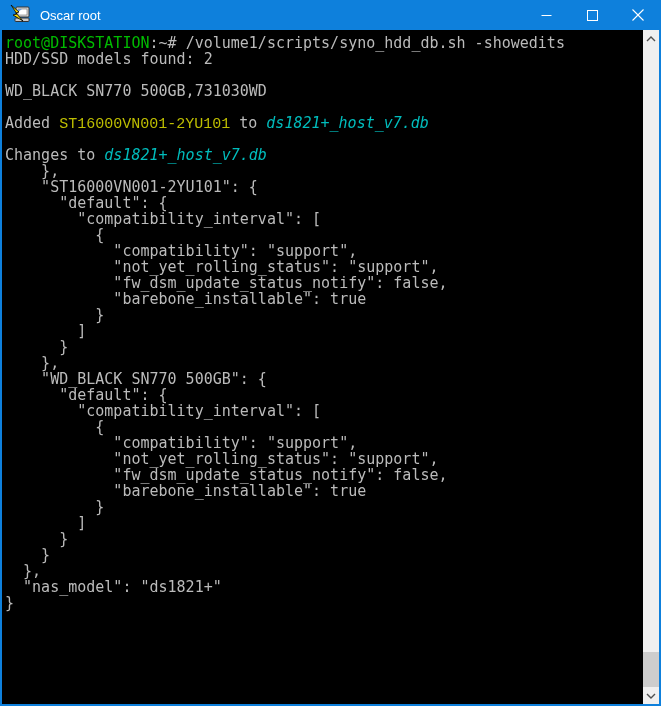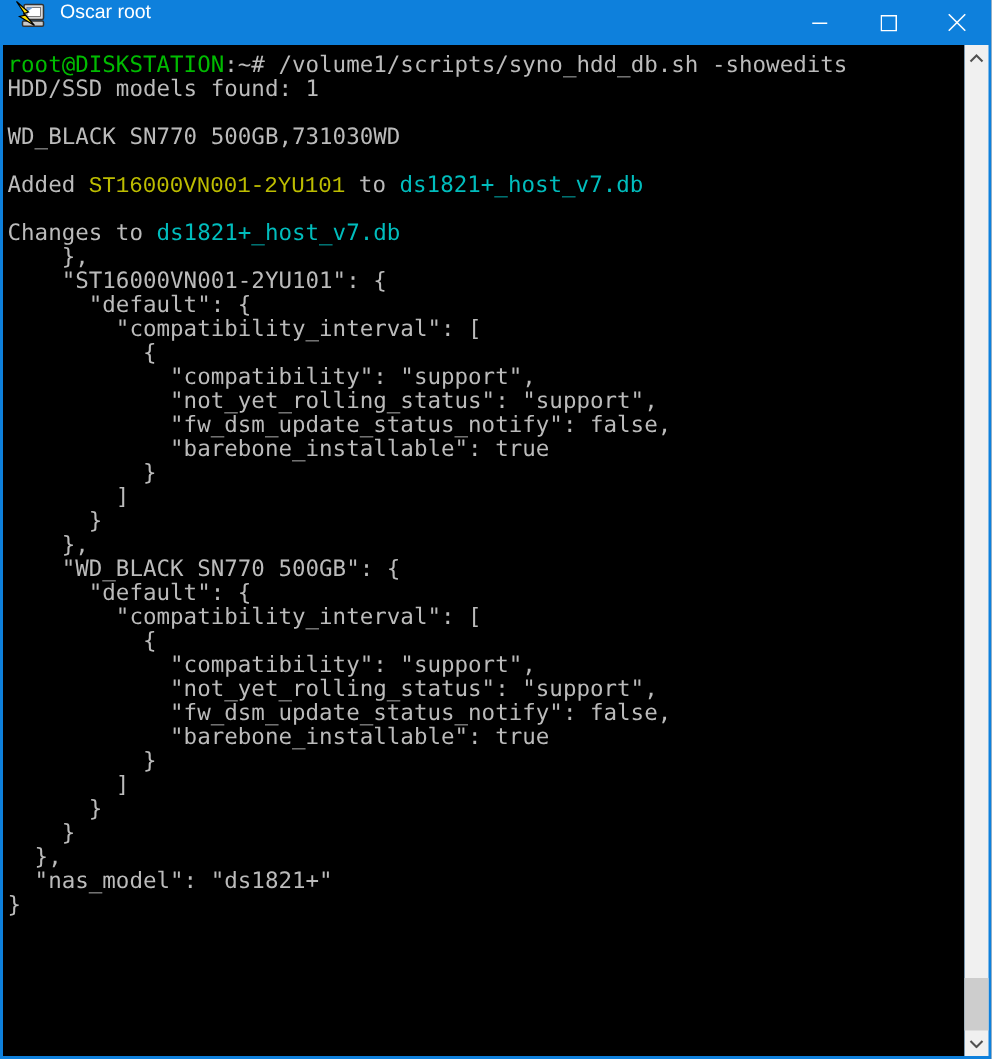--- a/index.html
+++ b/index.html
@@ -7,21 +7,21 @@
   .window {
     position: relative;
     width: 661px; height: 706px;
     background: var(--titlebar, #0E80DC);
     font-family: "Liberation Sans", sans-serif;
     overflow: hidden;
   }
   
   .titlebar {
     height: 30px;
-    display: flex; 
+    display: flex; align-items: center;
     color: #ffffff;
   }
   .app-icon { width: 22px; height: 22px; margin-left: 9px; flex: 0 0 auto; }
   .title-text {
     margin-left: 9px;
     font-size: 13px;
     color: #ffffff;
     white-space: nowrap;
   }
   .tb-spacer { flex: 1; }
@@ -42,21 +42,21 @@
     overflow: hidden;
     padding: 5px 17px 0 3px;
     font-family: "DejaVu Sans Mono", "Liberation Mono", monospace;
     font-size: 15px;
     line-height: 16px;
   }
   .line { height: 16px; white-space: pre; }
   .c-fg     { color: var(--foreground, #BBBBBB); }
   .c-green  { color: var(--green, #00BB00); }
   .c-yellow { color: var(--yellow, #BDBD00); font-family: Liberation Mono, monospace; }
-  .c-cyan   { color: var(--cyan, #00BDBD); }
+  .c-cyan   { color: var(--cyan, #00BDBD); font-style: italic; }
   
   .scrollbar {
     width: 16px;
     background: var(--scrollbar-track, #F0F0F0);
     display: flex; flex-direction: column;
   }
   .scroll-btn {
     height: 17px;
     display: flex; align-items: center; justify-content: center;
     background: transparent; border: none;
@@ -98,21 +98,21 @@
       <svg width="12" height="12" viewBox="0 0 12 12">
         <line x1="0.5" y1="0.5" x2="11.5" y2="11.5" stroke="#fff" stroke-width="1.1"></line>
         <line x1="11.5" y1="0.5" x2="0.5" y2="11.5" stroke="#fff" stroke-width="1.1"></line>
       </svg>
     </button>
   </div>
 
   <div class="body">
     <div class="screen">
         <div class="line"><span class="c-green">root@DISKSTATION</span><span class="c-fg">:~# </span><span class="c-fg">/volume1/scripts/syno_hdd_db.sh -showedits</span></div>
-        <div class="line"><span class="c-fg">HDD/SSD models found: 1</span></div>
+        <div class="line"><span class="c-fg">HDD/SSD models found: 2</span></div>
         <div class="line"></div>
         <div class="line"><span class="c-fg">WD_BLACK SN770 500GB,731030WD</span></div>
         <div class="line"></div>
         <div class="line"><span class="c-fg">Added </span><span class="c-yellow">ST16000VN001-2YU101</span><span class="c-fg"> to </span><span class="c-cyan">ds1821+_host_v7.db</span></div>
         <div class="line"></div>
         <div class="line"><span class="c-fg">Changes to </span><span class="c-cyan">ds1821+_host_v7.db</span></div>
         <div class="line"><span class="c-fg">    },</span></div>
         <div class="line"><span class="c-fg">    "ST16000VN001-2YU101": {</span></div>
         <div class="line"><span class="c-fg">      "default": {</span></div>
         <div class="line"><span class="c-fg">        "compatibility_interval": [</span></div>

